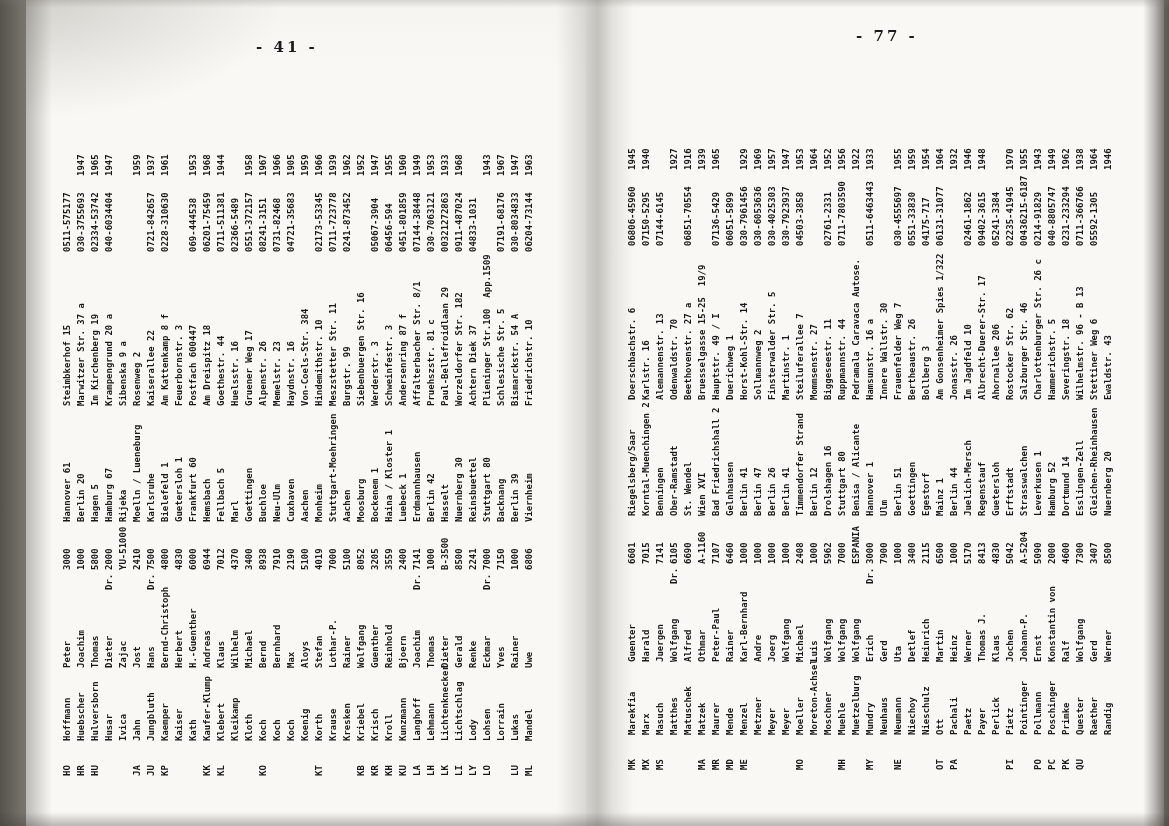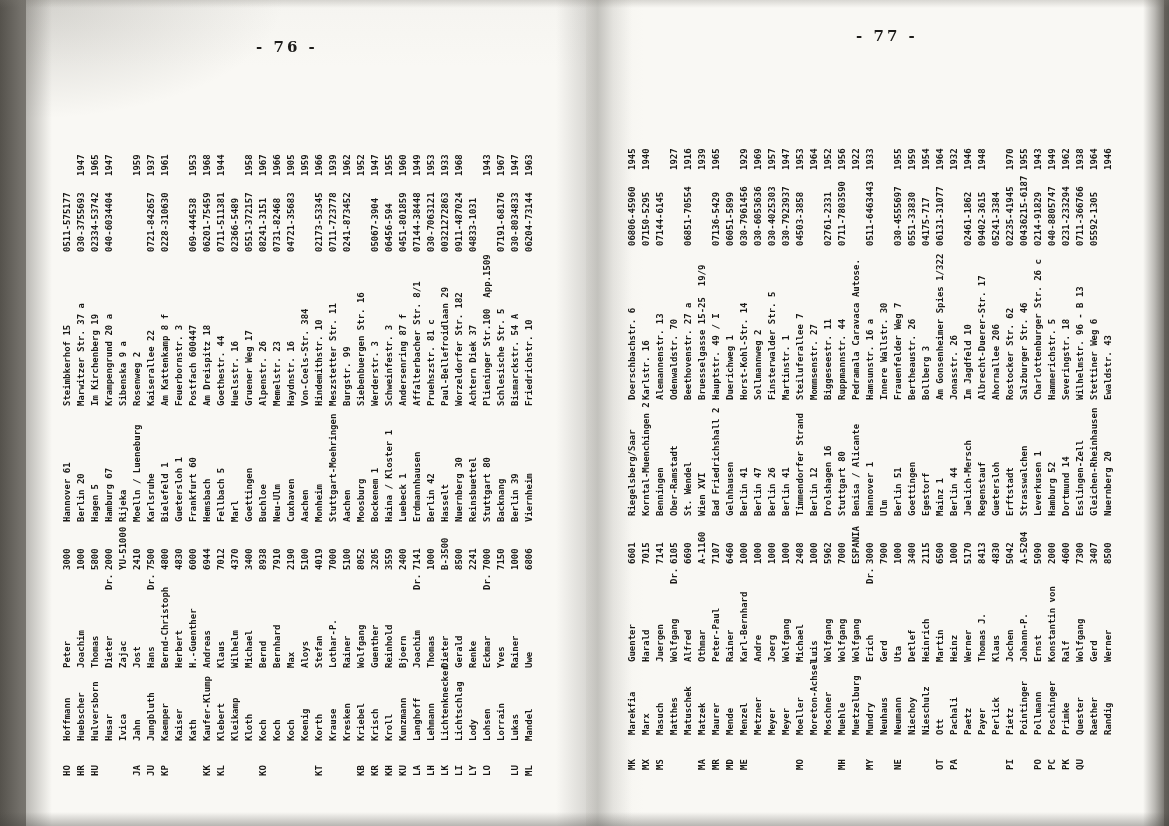--- a/index.html
+++ b/index.html
@@ -63,21 +63,21 @@
 <div class="scan">
   <div class="page left"></div>
   <div class="page right"></div>
   <div class="corner-shade"></div>
   <div class="gutter"></div>
   <div class="edge-left"></div>
   <div class="edge-right"></div>
   <div class="edge-bottom"></div>
   <div class="edge-top"></div>
 
-  <div class="page-num p76">- 76 -</div>
+  <div class="page-num p76">- 41 -</div>
   <div class="page-num p77">- 77 -</div>
 
   <div class="rot-table t76">
       <div class="drow">
         <div class="cell c-ini">HO</div>
         <div class="cell c-last">Hoffmann</div>
         <div class="cell c-first">Peter</div>
         <div class="cell c-title"></div>
         <div class="cell c-code">3000</div>
         <div class="cell c-city">Hannover 61</div>

